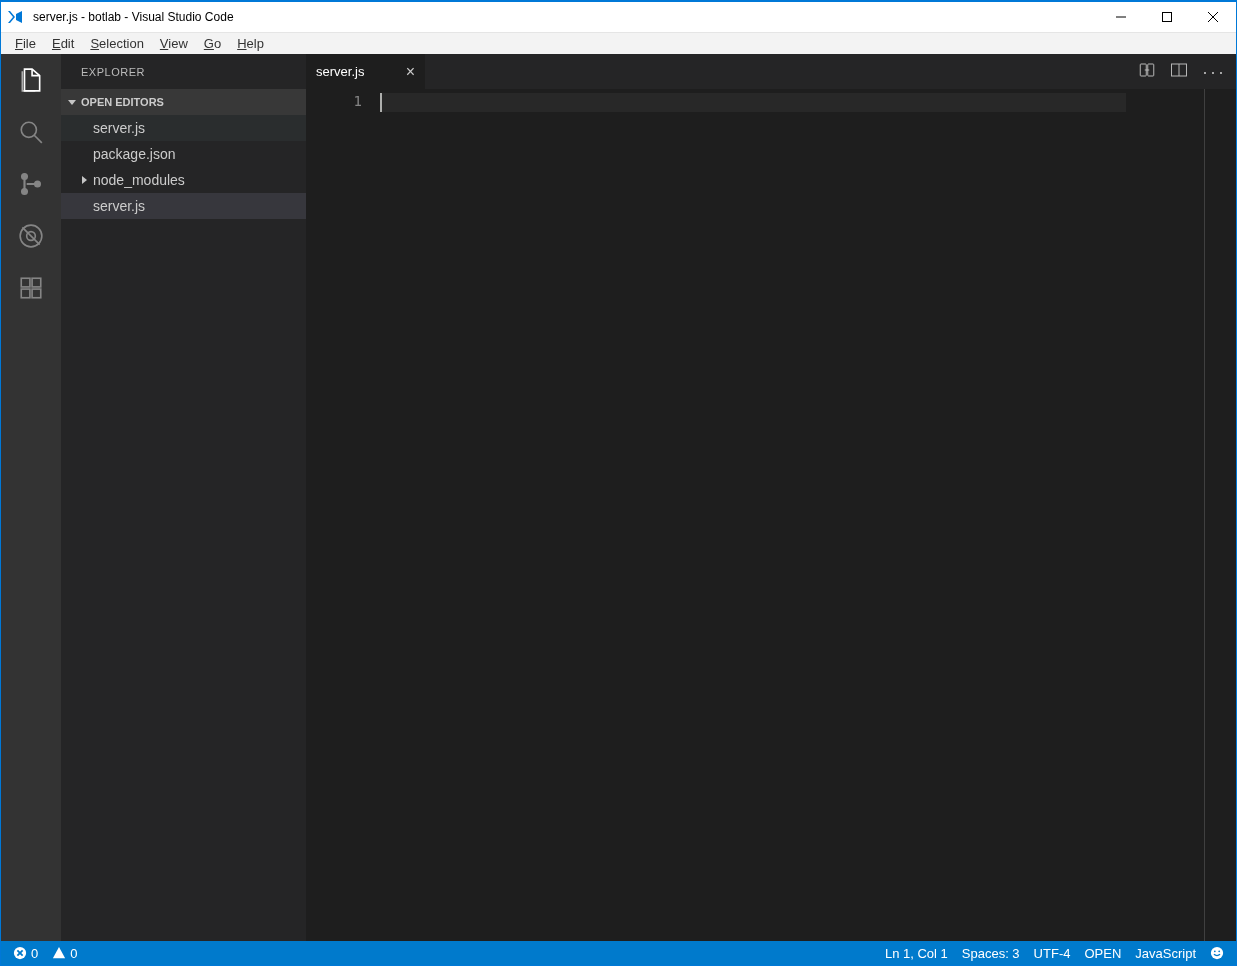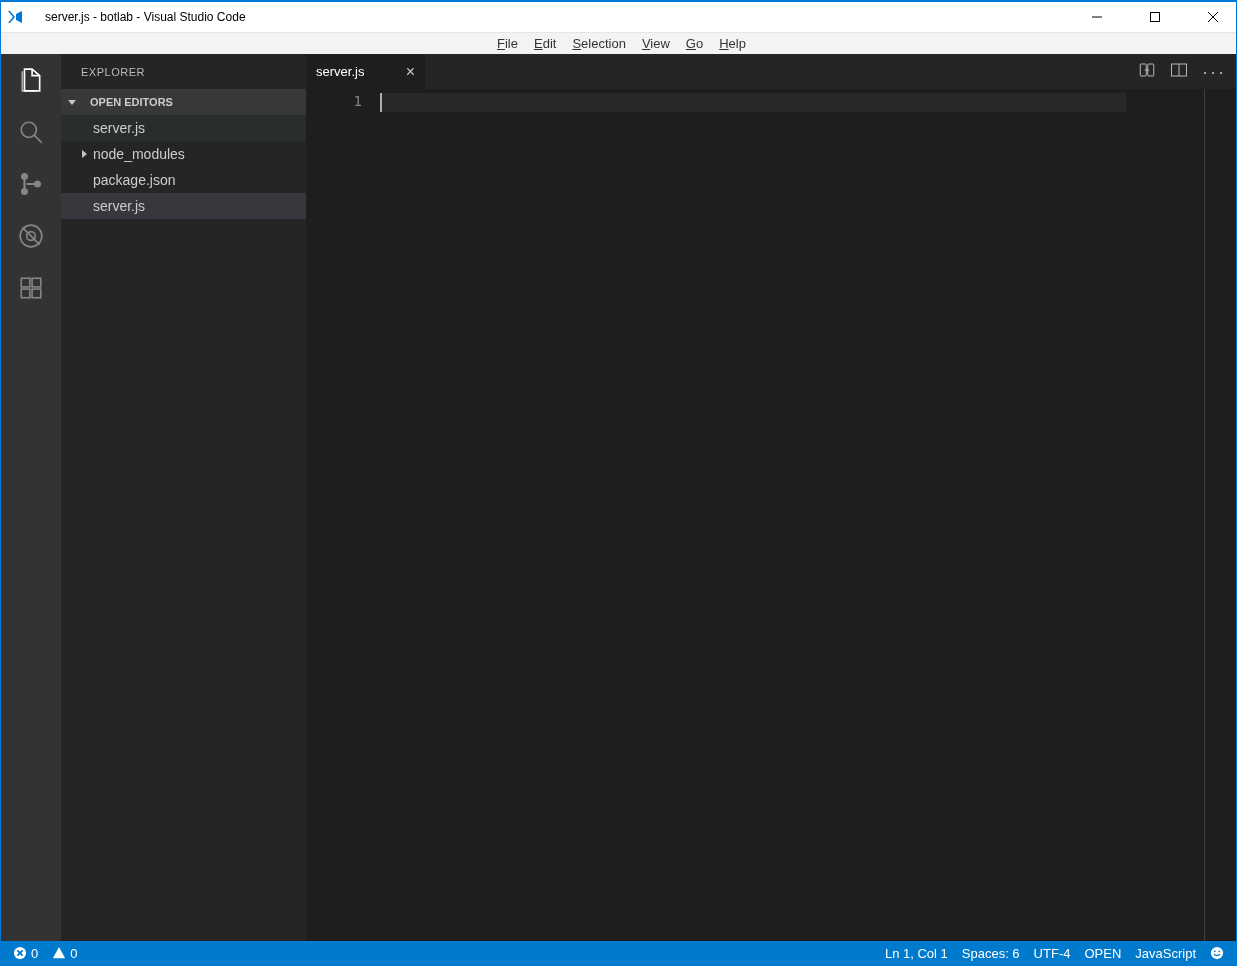--- a/index.html
+++ b/index.html
@@ -15,41 +15,39 @@
     flex-direction: column;
   }
   
   .titlebar {
     height: 30px;
     background: #fff;
     display: flex;
     align-items: center;
     font-size: 12px;
     color: #000;
-    gap: 12px;
   }
   .titlebar .appicon { display:flex; align-items:center; justify-content:center; width:28px;}
   .titlebar .title   { flex: 1; padding-left:4px; }
   .winbtn {
     width: 46px; height: 30px;
     display:flex; align-items:center; justify-content:center;
     color:#000;
   }
   .winbtn svg { stroke:#000; stroke-width:1; fill:none; }
   
   .menubar {
     height: 22px;
     background: #f3f3f3;
     display:flex;
     align-items:center;
     font-size:13px;
     padding-left:6px;
     color:#333;
     border-top:1px solid #e5e5e5;
-    justify-content:center;
   }
   .menuitem { padding: 2px 8px; cursor:default;}
   .menuitem .ul { text-decoration:underline; }
   
   .main {
     flex:1;
     display:flex;
     background:#fde047;
     min-height:0;
   }
@@ -87,21 +85,21 @@
   }
   .section-header {
     height:26px;
     background:#383838;
     display:flex;
     align-items:center;
     font-size:11px;
     font-weight:bold;
     color:#ccc;
     padding-left:6px;
-    gap:13px;
+    gap:4px;
   }
   .sb-row {
     height:26px;
     display:flex;
     align-items:center;
     padding-left:18px;
     gap:4px;
     color:#ccc;
     font-size:14px;
   }
@@ -282,30 +280,30 @@
           <svg width="8" height="8" viewBox="0 0 8 8">
             <polygon points="0,2 8,2 4,7"></polygon>
           </svg>
         </span>
       <span>OPEN EDITORS</span>
     </div>
     <div class="sb-row hover depth1">
       <span>server.js</span>
     </div>
 
+    <div class="sb-row depth1">
+      <span>package.json</span>
+    </div>
     <div class="sb-row">
       <span class="twisty">
           <svg width="8" height="8" viewBox="0 0 8 8">
             <polygon points="2,0 2,8 7,4"></polygon>
           </svg>
         </span>
       <span>node_modules</span>
-    </div>
-    <div class="sb-row depth1">
-      <span>package.json</span>
     </div>
     <div class="sb-row depth1 selected">
       <span>server.js</span>
     </div>
   </div>
 
   <div class="editors">
     <div class="tabs">
       <div class="tab">
         <span>server.js</span>
@@ -348,21 +346,21 @@
     </div>
     <div class="sbitem">
       <svg width="14" height="14" viewBox="0 0 16 16">
           <polygon points="8,1 15,14 1,14"></polygon>
         </svg>
       <span>0</span>
     </div>
   </div>
   <div class="sbgrp">
     <div class="sbitem">Ln 1, Col 1</div>
-    <div class="sbitem">Spaces: 6</div>
+    <div class="sbitem">Spaces: 3</div>
     <div class="sbitem">UTF-4</div>
     <div class="sbitem">OPEN</div>
     <div class="sbitem">JavaScript</div>
     <div class="sbitem">
       <svg width="14" height="14" viewBox="0 0 16 16">
           <circle cx="8" cy="8" r="7"></circle>
           <circle cx="5.5" cy="6" r="1" fill="#007acc"></circle>
           <circle cx="10.5" cy="6" r="1" fill="#007acc"></circle>
           <path d="M4.5 9.5q3.5 3 7 0" stroke="#007acc" stroke-width="1.5" fill="none"></path>
         </svg>

